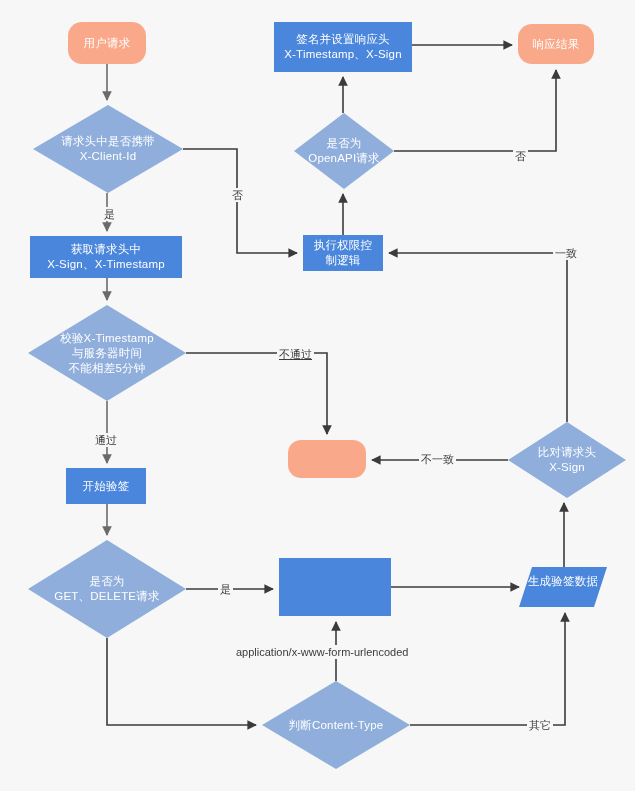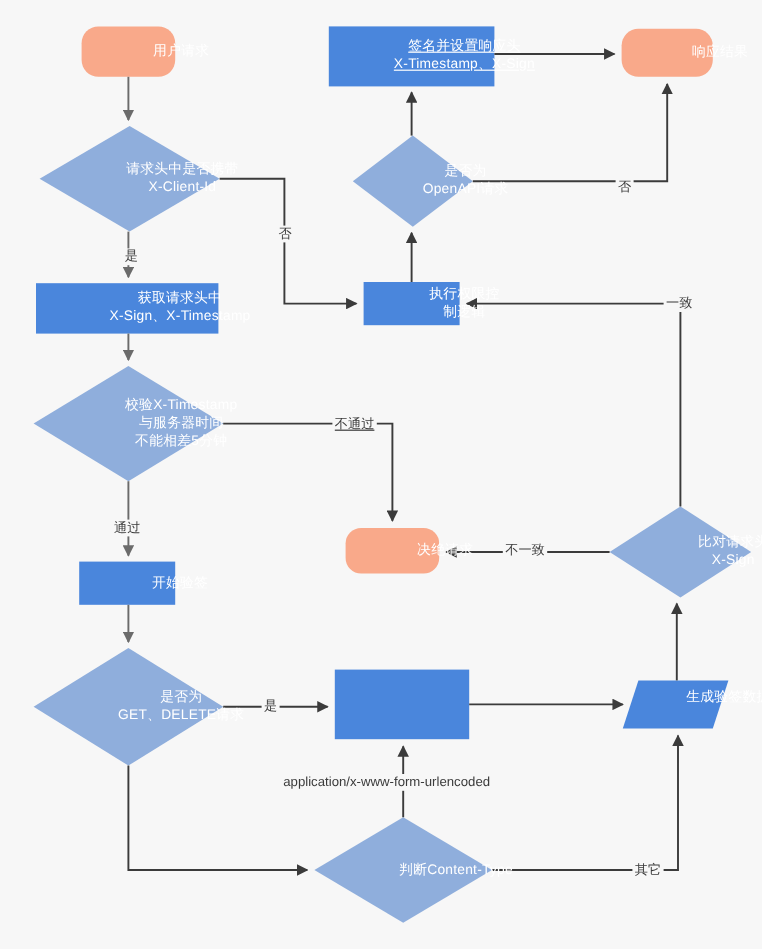--- a/index.html
+++ b/index.html
@@ -28,21 +28,20 @@
     display: flex;
     align-items: center;
     justify-content: center;
     text-align: center;
     color: #ffffff;
     font-size: 11.5px;
     line-height: 15px;
     letter-spacing: 0.2px;
     pointer-events: none;
     white-space: pre-line;
-    padding-left: 44px;
   }
   .edge-label {
     position: absolute;
     display: flex;
     align-items: center;
     justify-content: center;
     background: #f7f7f7;
     color: #3b3b3b;
     font-size: 11px;
     line-height: 14px;
@@ -172,29 +171,28 @@
 GET、DELETE请求</div>
 
   <div class="node-label" style="left:262px; top:681px; width:148px; height:88px;">判断Content-Type</div>
 
 
   <div class="node-label" style="left:519px; top:567px; width:88px; height:28px;">生成验签数据</div>
 
   <div class="node-label" style="left:508px; top:422px; width:118px; height:76px;">比对请求头
 X-Sign</div>
 
-  <div class="node-label" style="left:288px; top:440px; width:78px; height:38px;">决绝请求</div>
 
   <div class="node-label" style="left:303px; top:235px; width:80px; height:36px;">执行权限控
 制逻辑</div>
 
   <div class="node-label" style="left:294px; top:113px; width:100px; height:76px;">是否为
 OpenAPI请求</div>
 
-  <div class="node-label" style="left:274px; top:22px; width:138px; height:50px;text-decoration:underline;">签名并设置响应头
+  <div class="node-label" style="left:274px; top:22px; width:138px; height:50px;">签名并设置响应头
 X-Timestamp、X-Sign</div>
 
   <div class="node-label" style="left:518px; top:24px; width:76px; height:40px;">响应结果</div>
 
   <div class="edge-label" style="left:102px; top:207px;">是</div>
 
   <div class="edge-label" style="left:230px; top:188px;">否</div>
 
   <div class="edge-label" style="left:93px; top:433px;">通过</div>
 

